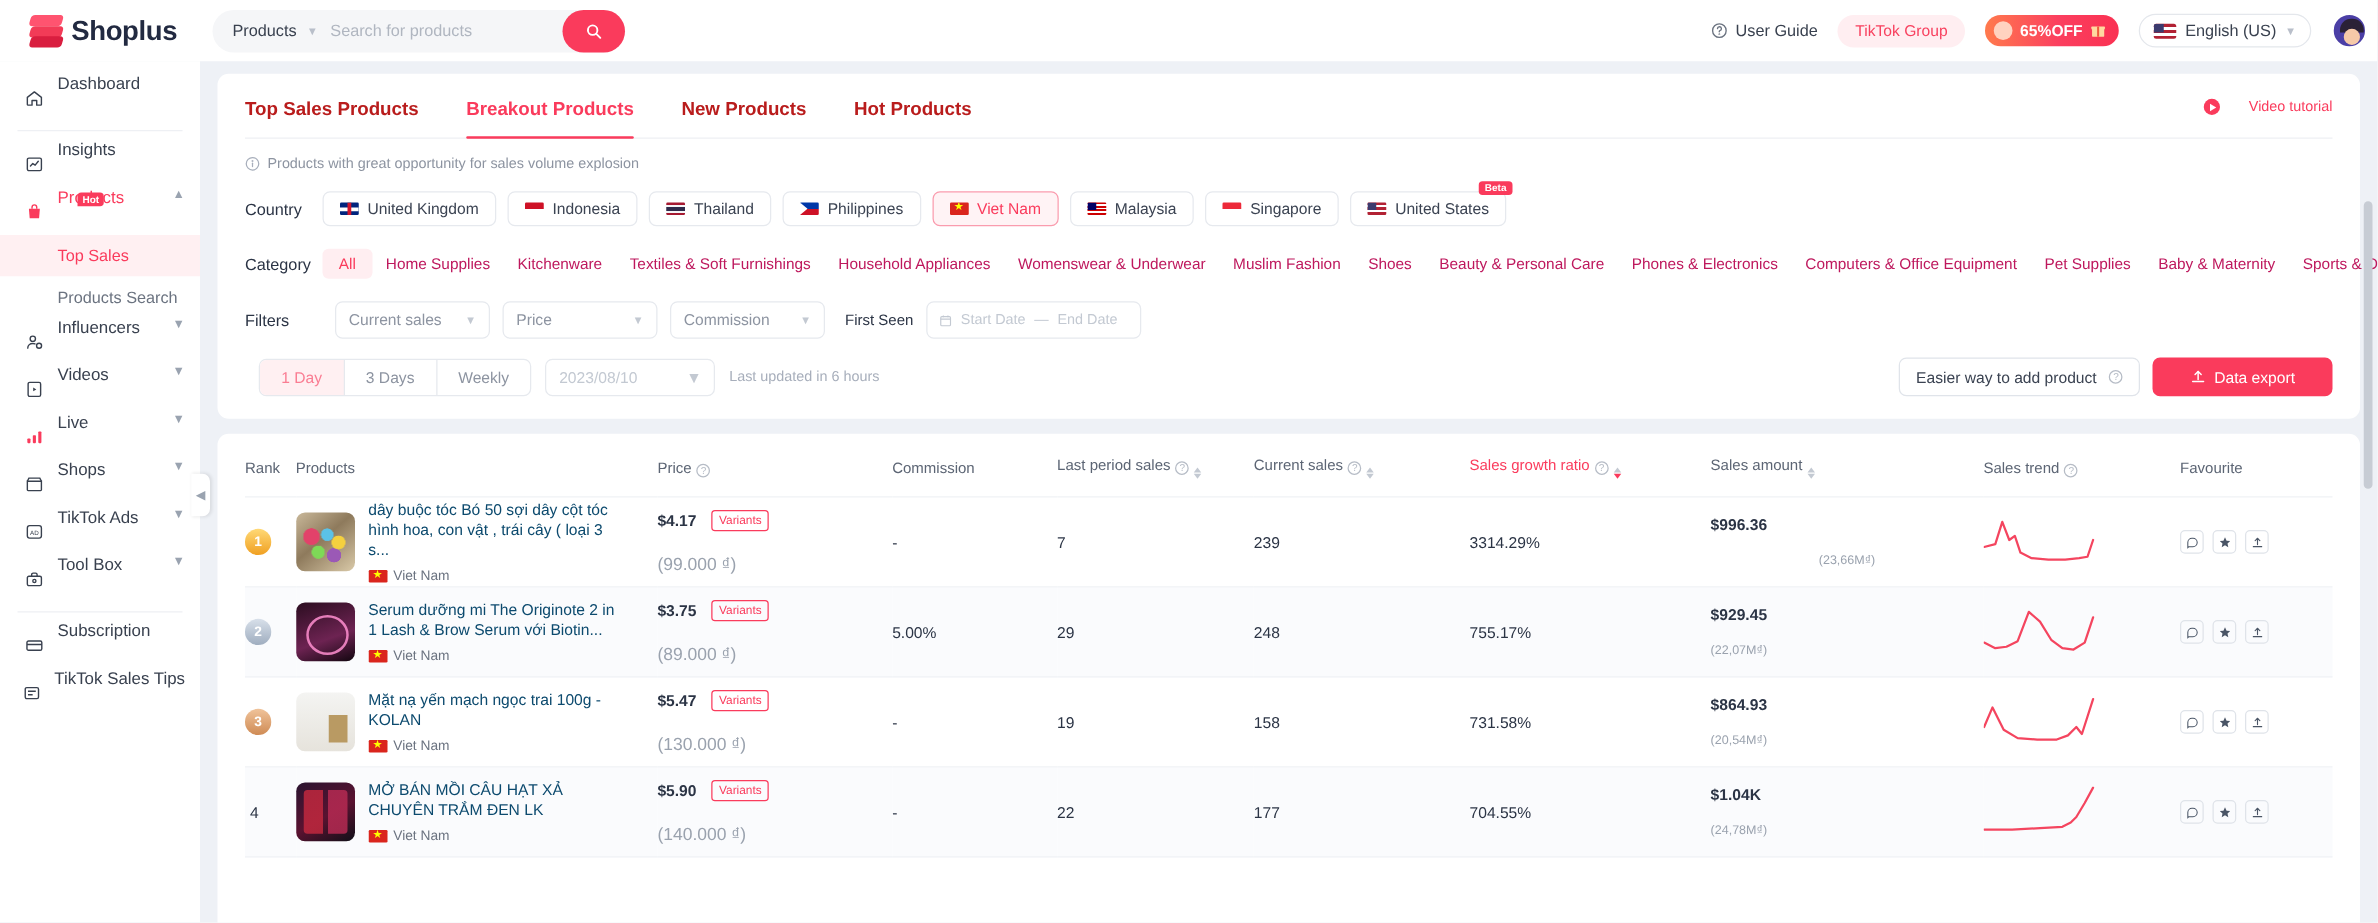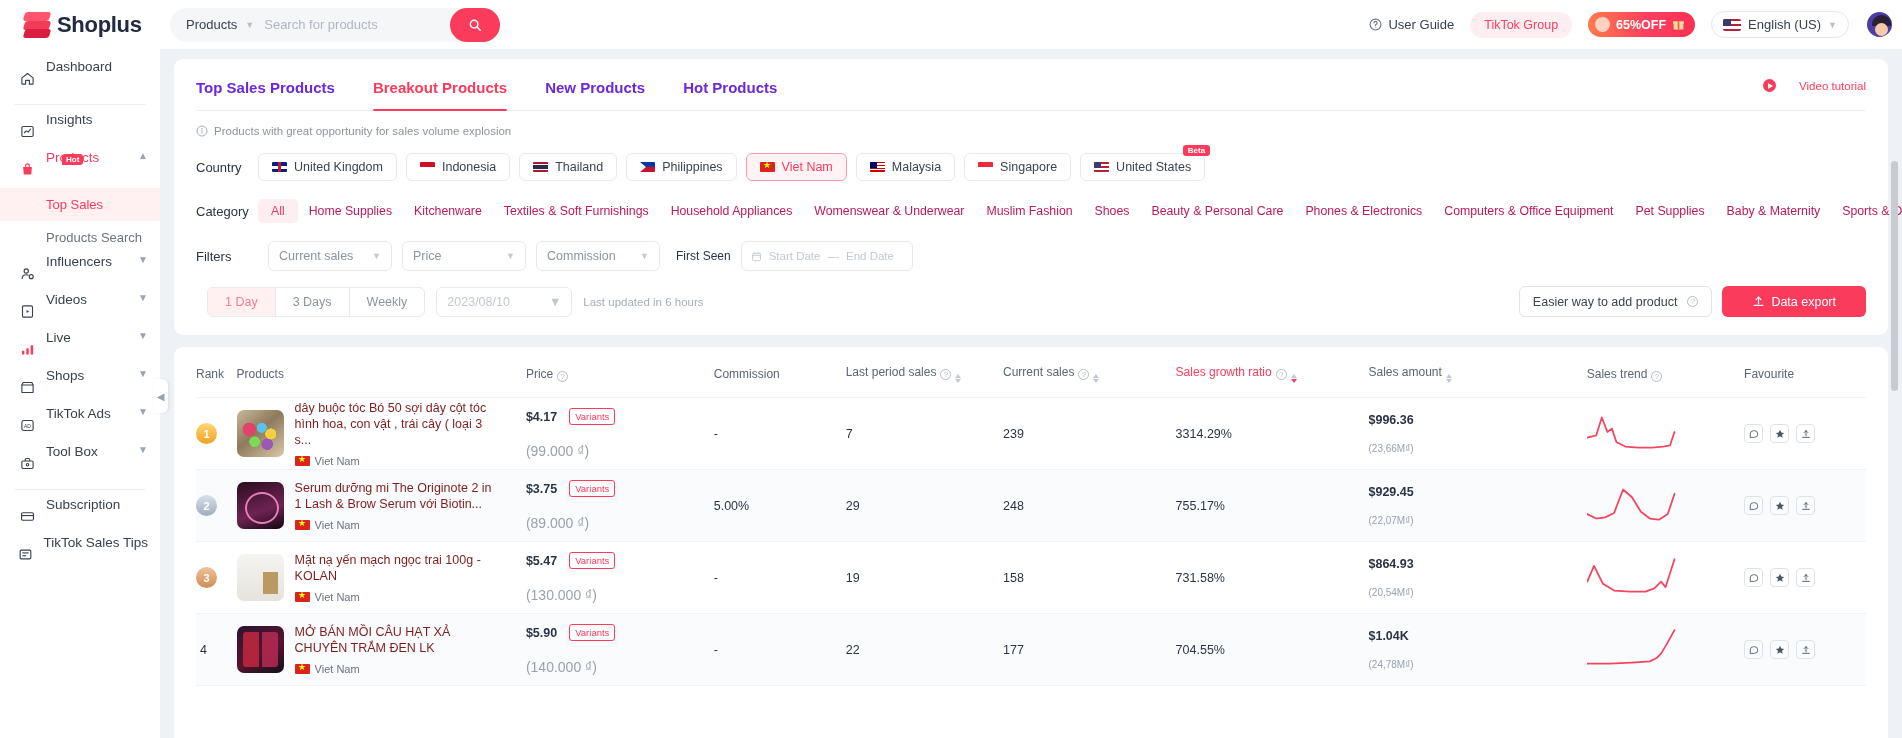--- a/index.html
+++ b/index.html
@@ -100,21 +100,21 @@
     font-size: 10px; cursor: pointer; z-index: 30;
   }
 
   
   .main { flex: 1; min-width: 0; overflow: hidden; padding: 10px 14px 0 14px; position: relative; }
   .card { background: #fff; border-radius: 9px; }
 
   .panel-top { padding: 0 22px 18px 22px; }
   .tabs { display: flex; gap: 38px; border-bottom: 1px solid #eef0f4; position: relative; }
   .tab {
-    padding: 20px 0 14px 0; font-size: 15px; font-weight: bold; color: #6d28d9;
+    padding: 20px 0 14px 0; font-size: 15px; font-weight: bold; color: #b91c1c;
     cursor: pointer; position: relative;
   }
   .tab.active { color: #fa3b5c; }
   .tab.active::after { content:""; position:absolute; left:0; right:0; bottom:-1px; height:2.5px; background:#fa3b5c; border-radius:2px;}
   .video-tut {
     position: absolute; right: 0; top: 20px; display: flex; align-items: center; gap: 23px;
     color: #fa3b5c; font-size: 11.5px; cursor: pointer;
   }
   .play-dot { width: 13px; height: 13px; border-radius: 50%; background: #fa3b5c; display:flex; align-items:center; justify-content:center;}
   .play-dot::after { content:""; border-left: 5px solid #fff; border-top: 3.5px solid transparent; border-bottom: 3.5px solid transparent; margin-left:1.5px;}
@@ -236,21 +236,21 @@
      radial-gradient(circle at 35% 70%, #7ed957 16%, transparent 17%),
      radial-gradient(circle at 70% 78%, #9b59b6 16%, transparent 17%);}
   .t2 { background: linear-gradient(160deg,#2b0d20,#6d2352 60%,#12060f); }
   .t2::after{content:"";position:absolute;left:8px;top:10px;width:30px;height:28px;border:2px solid #ff8fd0;border-radius:50%;opacity:.85;}
   .t3 { background: linear-gradient(#f4f4f2,#e6e3dc); }
   .t3::after{content:"";position:absolute;left:26px;top:18px;width:15px;height:22px;background:#b99a63;}
   .t4 { background: linear-gradient(150deg,#2a1430,#5a1230 55%,#101018); }
   .t4::after{content:"";position:absolute;inset:6px;background:
       linear-gradient(90deg,#c0283e 0 45%, transparent 45% 55%, #b52a52 55% 100%);opacity:.85;border-radius:3px;}
 
-  .pname { font-size: 12.5px; line-height: 16px; color: #7f1d1d; max-width: 205px; }
+  .pname { font-size: 12.5px; line-height: 16px; color: #0c4a6e; max-width: 205px; }
   .pcountry { display: flex; align-items: center; gap: 5px; margin-top: 7px; font-size: 11px; color: #6b7380; }
 
   .price-main { font-size: 12.5px; font-weight: bold; color: #2b3445; }
   .price-sub { font-size: 14px; color: #9aa2ae; margin-top: 18px; }
   .price-wrap { display: flex; align-items: center; gap: 12px; }
   .variants {
     border: 1px solid #fa3b5c; color: #fa3b5c; font-size: 9.5px; border-radius: 3px;
     padding: 2px 5px; cursor: pointer; white-space: nowrap;
   }
   .amt-main { font-size: 12.5px; font-weight: bold; color: #2b3445; text-align: center; }
@@ -664,21 +664,21 @@
                   <span class="variants">Variants</span>
                 </div>
                 <div class="price-sub">(99.000 ₫)</div>
               </td>
               <td>-</td>
               <td>7</td>
               <td>239</td>
               <td>3314.29%</td>
               <td>
                   <div class="amt-main" style="text-align:left">$996.36</div>
-                  <div class="amt-sub" style="text-align:left">(23,66M₫)</div>
+                  <div class="amt-sub" style="text-align:center">(23,66M₫)</div>
                 </td>
               <td>
                 <svg class="trend" viewBox="0 0 80 34" fill="none">
                     <path d="M0,22 L8,20 L13,4 L18,17 L22,14 L26,26 L34,30 L46,31 L58,31 L68,30 L74,29 L78,17" stroke="#f4455f" stroke-width="1.6" stroke-linejoin="round" stroke-linecap="round"></path>
                   </svg>
               </td>
               <td>
                 <div class="favs">
                   <div class="favbtn">
                       <svg width="10" height="10" viewBox="0 0 24 24" fill="none" stroke="#4a5566" stroke-width="2">

